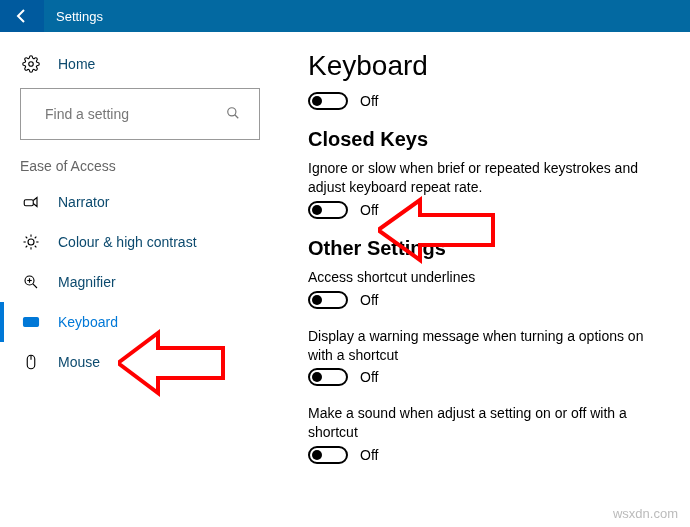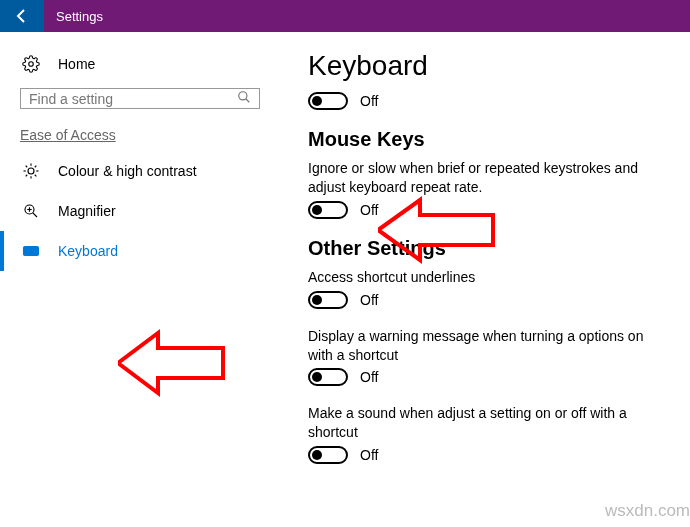--- a/index.html
+++ b/index.html
@@ -7,21 +7,21 @@
     font-family: "Segoe UI", Arial, sans-serif;
     font-size: 14px;
     color: #000;
     background: #fff;
     width: 690px;
     height: 527px;
     overflow: hidden;
     position: relative;
   }
   .titlebar {
-    background: #701a75;
+    background: #0369a1;
     color: #fff;
     height: 32px;
     display: flex;
     align-items: center;
   }
   .back-btn {
     width: 44px;
     height: 32px;
     background: #005a9e;
     display: flex;
@@ -41,56 +41,55 @@
     width: 280px;
     padding: 12px 0 0 0;
   }
   .home-row, .nav-row {
     display: flex;
     align-items: center;
     height: 40px;
     padding: 0 0 0 22px;
     gap: 18px;
     font-size: 14px;
-    color: #000000;
+    color: #0c4a6e;
     cursor: default;
     position: relative;
   }
   .home-row .icon, .nav-row .icon {
     width: 18px; height: 18px;
     display: flex; align-items: center; justify-content: center;
   }
   .search-wrap {
     margin: 4px 20px 18px 20px;
   }
   .search-box {
     border: 1px solid #999;
-    height: 21px;
-    display: flex;
-    align-items: center;
-    padding: 0 8px;
+    height: 52px;
+    display: flex;
+    align-items: center;
+    padding: 0 24px;
     justify-content: space-between;
     color: #666;
     font-size: 14px;
   }
   .search-input {
     border: none;
     outline: none;
     flex: 1;
     font-size: 14px;
     color: #333;
   }
   .search-input::placeholder { color: #777; }
   .section-label {
     padding: 0 0 6px 20px;
     color: #666;
     font-size: 14px;
     margin-top: 4px;
     margin-bottom: 2px;
-    text-decoration: underline;
   }
   .nav-row.selected {
     color: #0078d7;
     border-left: 4px solid #0078d7;
     padding-left: 18px;
   }
   .nav-row.selected .icon svg { stroke: #0078d7; fill: #0078d7; }
   .content {
     flex: 1;
     padding: 18px 20px 0 28px;
@@ -133,22 +132,22 @@
   .desc {
     font-size: 14px;
     color: #000;
     line-height: 1.35;
     margin-bottom: 2px;
     max-width: 340px;
   }
   .watermark {
     position: absolute;
     bottom: 6px;
-    right: 0;
-    font-size: 17px;
+    right: 12px;
+    font-size: 13px;
     color: #bbb;
     margin-top: 30px;
   }
   
   .arrow {
     position: absolute;
     pointer-events: none;
   }
 </style>
 </head>
@@ -183,20 +182,29 @@
           <svg width="14" height="14" viewBox="0 0 24 24" fill="none" stroke="#777" stroke-width="2">
               <circle cx="10" cy="10" r="7"></circle>
               <line x1="21" y1="21" x2="15" y2="15"></line>
             </svg>
         </span>
       </div>
     </div>
 
     <div class="section-label">Ease of Access</div>
 
+    <div class="nav-row">
+      <span class="icon">
+        <svg width="18" height="18" viewBox="0 0 24 24" fill="none" stroke="#000" stroke-width="1.5">
+            <rect x="3" y="9" width="12" height="8" rx="2"></rect>
+            <path d="M15 10l5-4v12l-5-4"></path>
+          </svg>
+      </span>
+      <span>Narrator</span>
+    </div>
 
     <div class="nav-row">
       <span class="icon">
         <svg width="18" height="18" viewBox="0 0 24 24" fill="none" stroke="#000" stroke-width="1.5">
             <circle cx="12" cy="12" r="4"></circle>
             <line x1="12" y1="2" x2="12" y2="5"></line>
             <line x1="12" y1="19" x2="12" y2="22"></line>
             <line x1="2" y1="12" x2="5" y2="12"></line>
             <line x1="19" y1="12" x2="22" y2="12"></line>
             <line x1="4.9" y1="4.9" x2="7" y2="7"></line>
@@ -228,33 +236,42 @@
             <line x1="6" y1="10" x2="6" y2="10"></line>
             <line x1="10" y1="10" x2="10" y2="10"></line>
             <line x1="14" y1="10" x2="14" y2="10"></line>
             <line x1="18" y1="10" x2="18" y2="10"></line>
             <line x1="8" y1="14" x2="16" y2="14"></line>
           </svg>
       </span>
       <span>Keyboard</span>
     </div>
 
+    <div class="nav-row">
+      <span class="icon">
+        <svg width="18" height="18" viewBox="0 0 24 24" fill="none" stroke="#000" stroke-width="1.5">
+            <rect x="7" y="3" width="10" height="18" rx="5"></rect>
+            <line x1="12" y1="3" x2="12" y2="9"></line>
+          </svg>
+      </span>
+      <span>Mouse</span>
+    </div>
 
 
   </div>
 
   <div class="content">
     <div class="page-title">Keyboard</div>
 
     <div class="toggle-row">
       <div class="toggle"></div>
       <div class="toggle-label">Off</div>
     </div>
 
-    <div class="section-h">Mouse Keys</div>
+    <div class="section-h">Closed Keys</div>
     <div class="desc">Ignore or slow when brief or repeated keystrokes and adjust keyboard repeat rate.</div>
     <div class="toggle-row">
       <div class="toggle"></div>
       <div class="toggle-label">Off</div>
     </div>
 
     <div class="section-h">Other Settings</div>
 
     <div class="desc">Access shortcut underlines</div>
     <div class="toggle-row">

